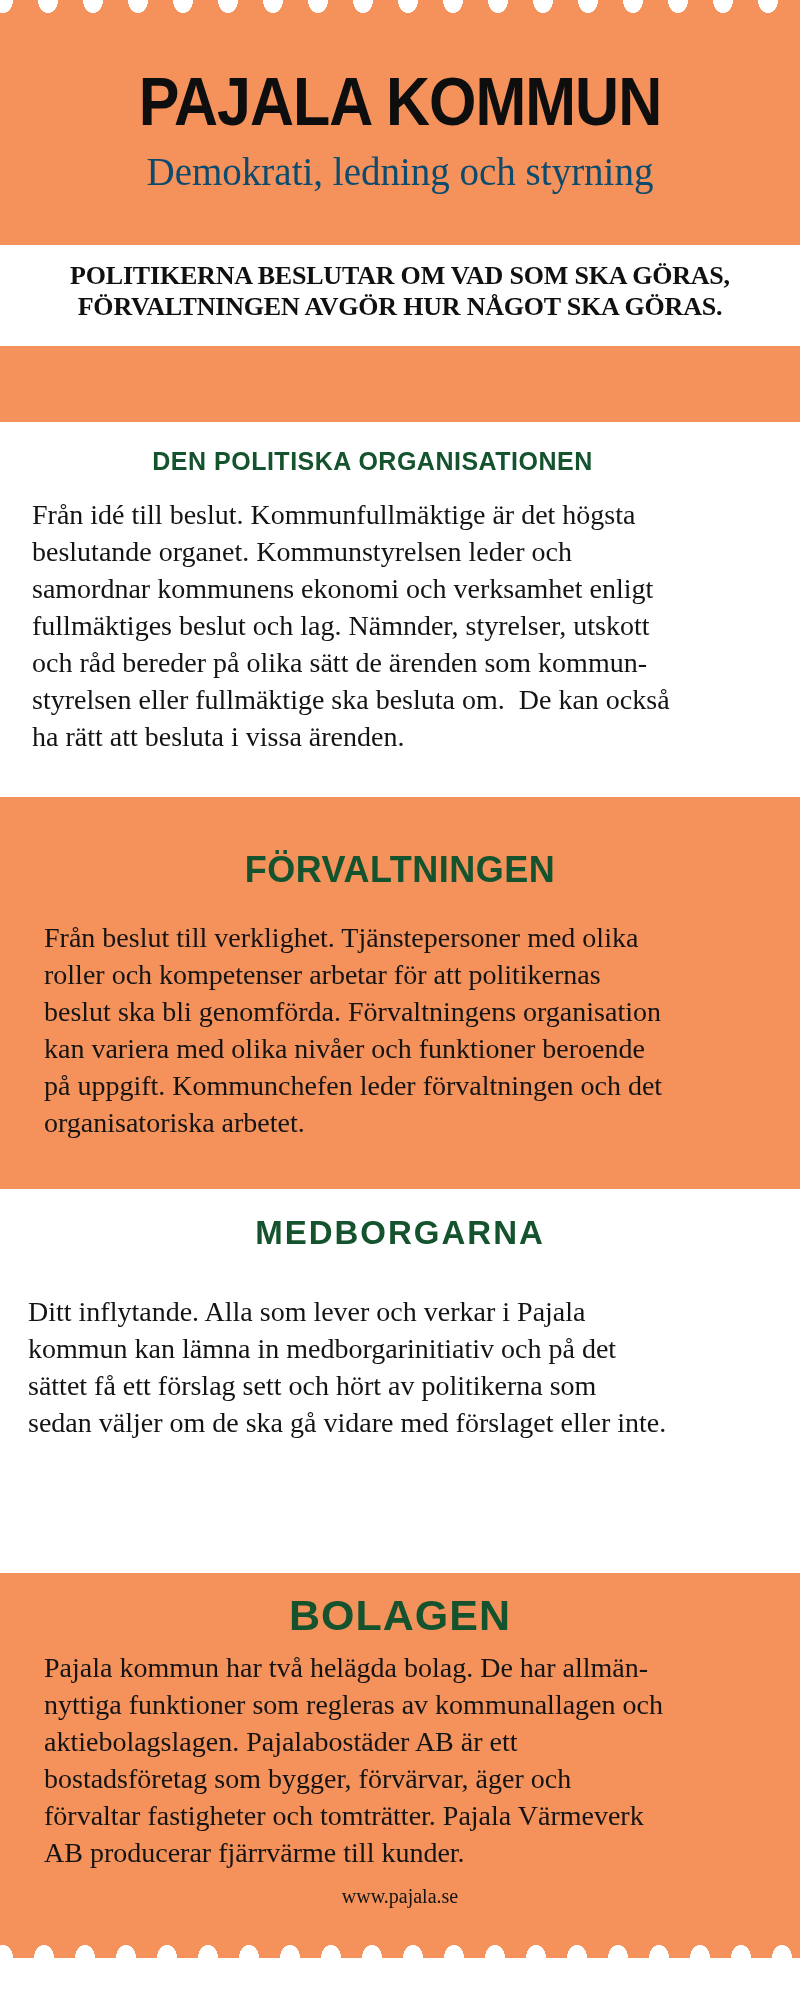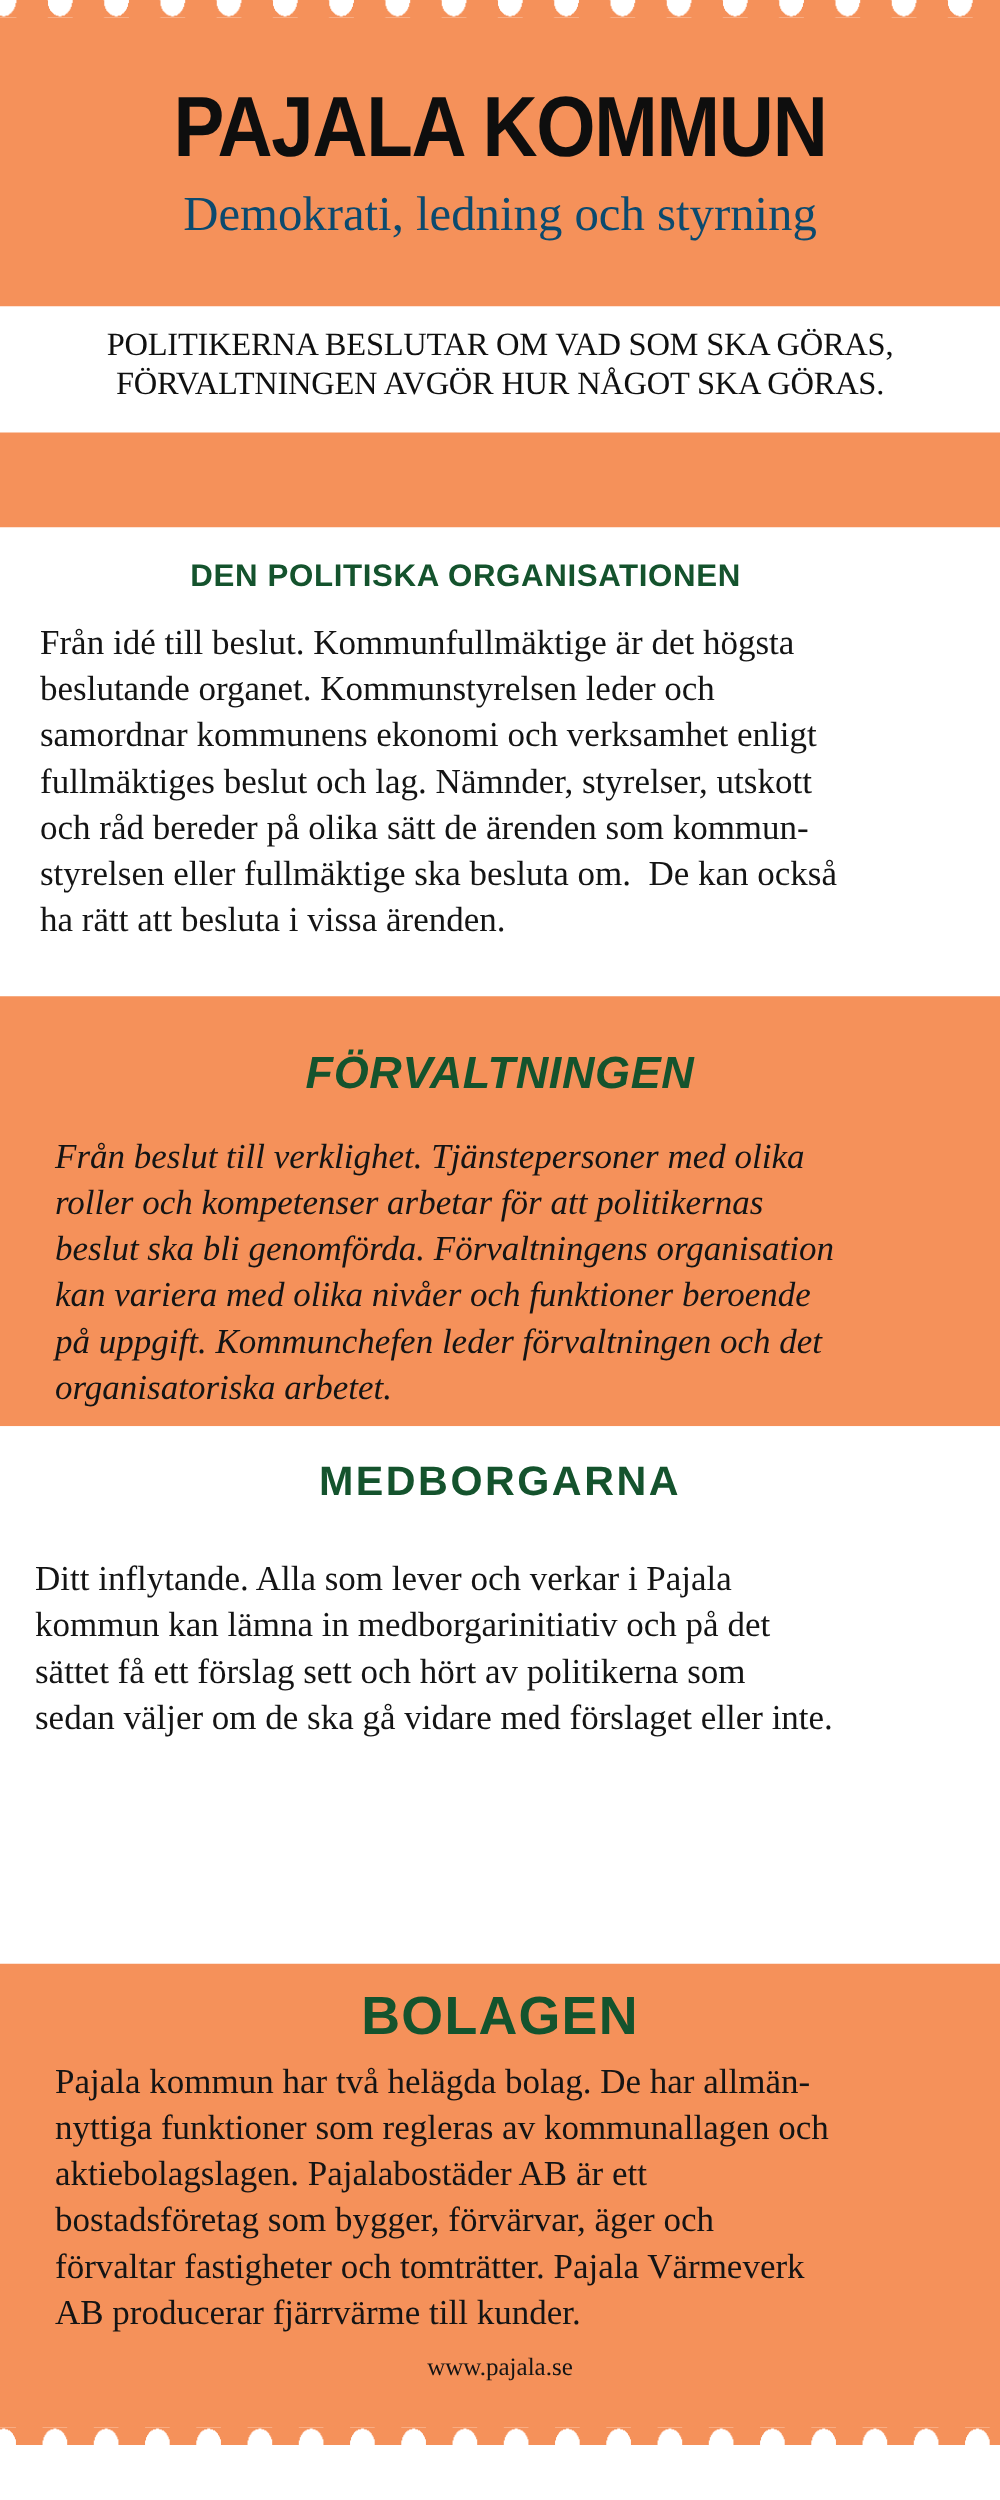--- a/index.html
+++ b/index.html
@@ -60,21 +60,21 @@
     line-height:44px;
     text-align:center;
     color:#0c4a6e;
     white-space:pre;
   }
 
   
   .band-statement{height:101px;padding-top:15px;}
   .statement{
     font-family:"Liberation Serif",serif;
-    font-weight:400;
+    font-weight:700;
     font-size:26px;
     line-height:31px;
     letter-spacing:-0.2px;
     text-align:center;
     color:#101010;
     white-space:pre;
   }
 
   .spacer-orange{height:76px;}
 
@@ -91,25 +91,25 @@
     font-size:28px;
     line-height:37px;
     color:#141414;
     white-space:pre;
   }
 
   .sec-politiska{height:375px;padding-top:24px;}
   .sec-politiska .heading{font-size:25px;line-height:30px;letter-spacing:0.5px;margin-right:55px;}
   .sec-politiska .body{margin:20px 0 0 32px;}
 
-  .sec-forvaltningen{height:344px;padding-top:40px;font-style:italic;}
+  .sec-forvaltningen{height:392px;padding-top:52px;}
   .sec-forvaltningen .heading{font-size:36px;line-height:42px;letter-spacing:0.5px;}
   .sec-forvaltningen .body{margin:28px 0 0 44px;}
 
-  .sec-medborgarna{height:430px;padding-top:24px;}
+  .sec-medborgarna{height:384px;padding-top:24px;}
   .sec-medborgarna .heading{font-size:33px;line-height:40px;letter-spacing:2px;}
   .sec-medborgarna .body{margin-left:28px;}
   .sec-medborgarna .body.first{margin-top:32px;}
   .sec-medborgarna .body.second{margin-top:40px;}
 
   .sec-bolagen{height:385px;padding-top:22px;position:relative;}
   .sec-bolagen .heading{font-size:43px;line-height:40px;letter-spacing:1px;}
   .sec-bolagen .body{margin:14px 0 0 44px;}
   .footer-url{
     margin-top:10px;

